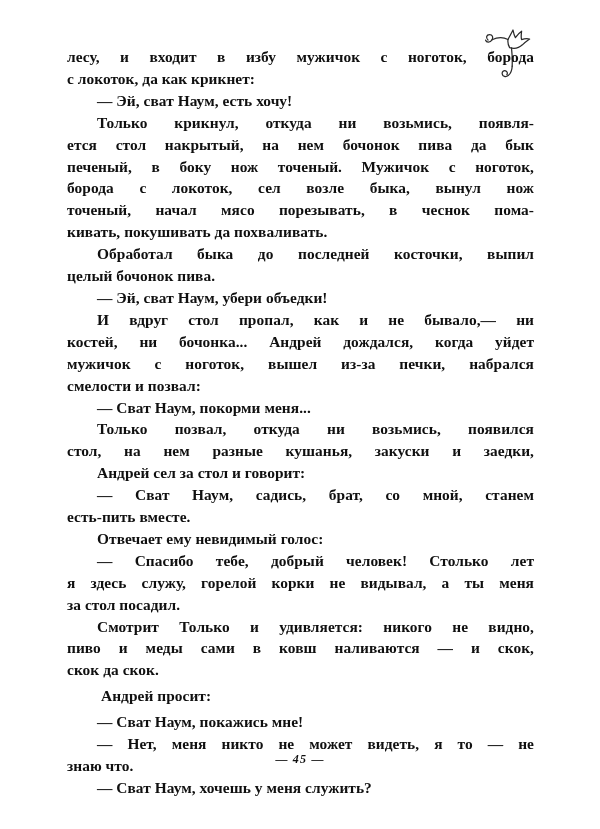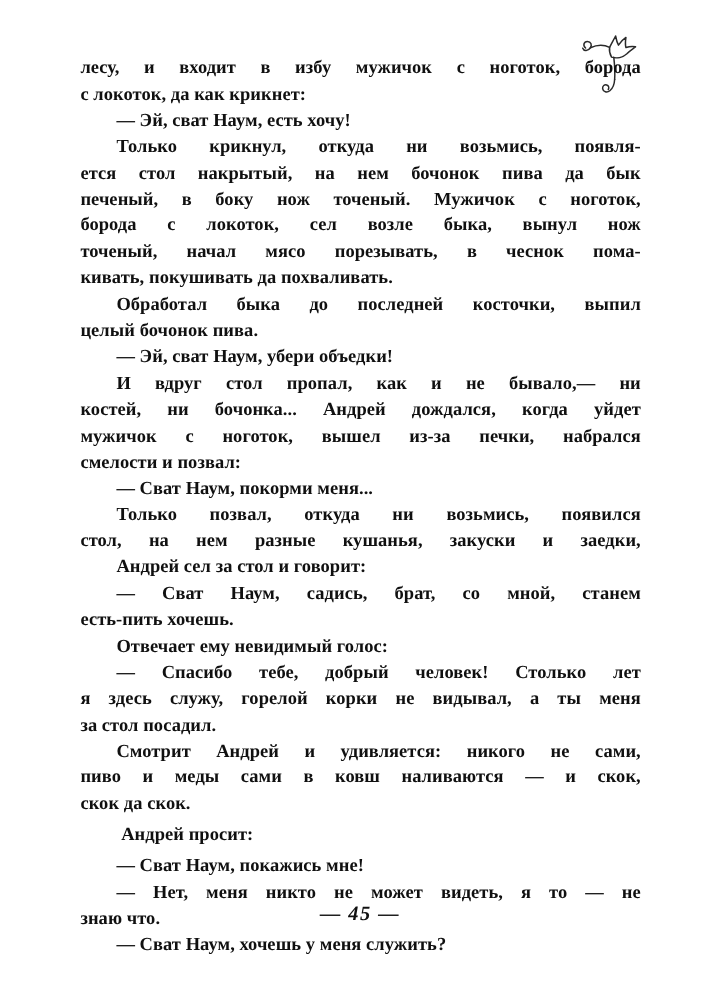--- a/index.html
+++ b/index.html
@@ -78,21 +78,21 @@
     text-indent: 30px;
   }
 
   
   .folio {
     position: absolute;
     left: 0;
     top: 752px;
     width: 600px;
     text-align: center;
-    font-size: 17px;
+    font-size: 12px;
     font-weight: 700;
     font-style: italic;
     letter-spacing: 1.2px;
     color: #101010;
   }
 </style>
 </head>
 <body>
 
 <div class="page">
@@ -153,35 +153,35 @@
       <span class="line just indent">Только позвал, откуда ни возьмись, появился</span>
       <span class="line just">стол, на нем разные кушанья, закуски и заедки,</span>
     </p>
 
     <p style="margin:0">
       <span class="line last indent">Андрей сел за стол и говорит:</span>
     </p>
 
     <p style="margin:0">
       <span class="line just indent">— Сват Наум, садись, брат, со мной, станем</span>
-      <span class="line last">есть-пить хочешь.</span>
+      <span class="line last">есть-пить вместе.</span>
     </p>
 
     <p style="margin:0">
       <span class="line last indent">Отвечает ему невидимый голос:</span>
     </p>
 
     <p style="margin:0">
       <span class="line just indent">— Спасибо тебе, добрый человек! Столько лет</span>
       <span class="line just">я здесь служу, горелой корки не видывал, а ты меня</span>
       <span class="line last">за стол посадил.</span>
     </p>
 
     <p style="margin:0">
-      <span class="line just indent">Смотрит Андрей и удивляется: никого не сами,</span>
+      <span class="line just indent">Смотрит Только и удивляется: никого не видно,</span>
       <span class="line just">пиво и меды сами в ковш наливаются — и скок,</span>
       <span class="line last">скок да скок.</span>
     </p>
 
     <p style="margin:4px">
       <span class="line last indent">Андрей просит:</span>
     </p>
 
     <p style="margin:0">
       <span class="line last indent">— Сват Наум, покажись мне!</span>

